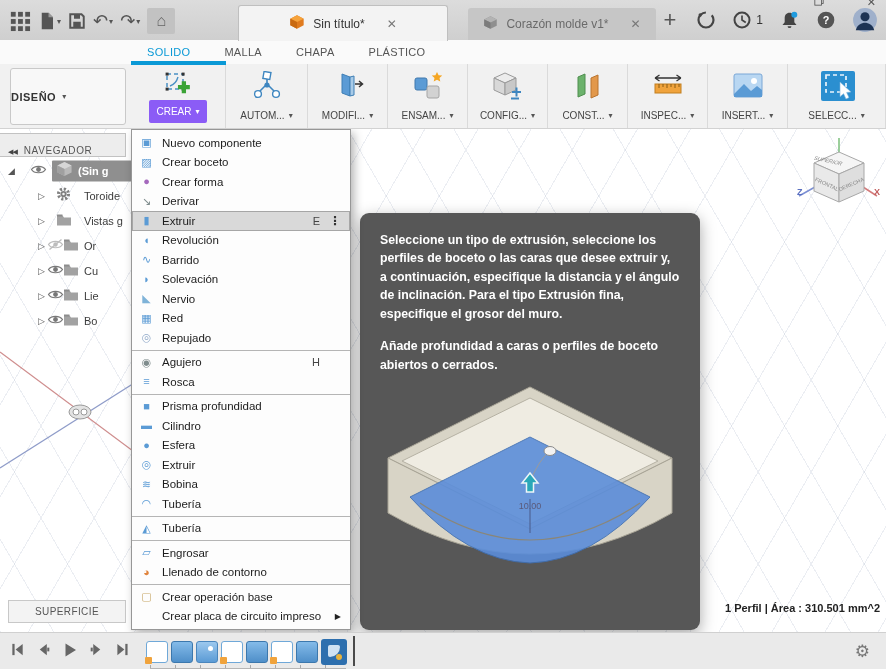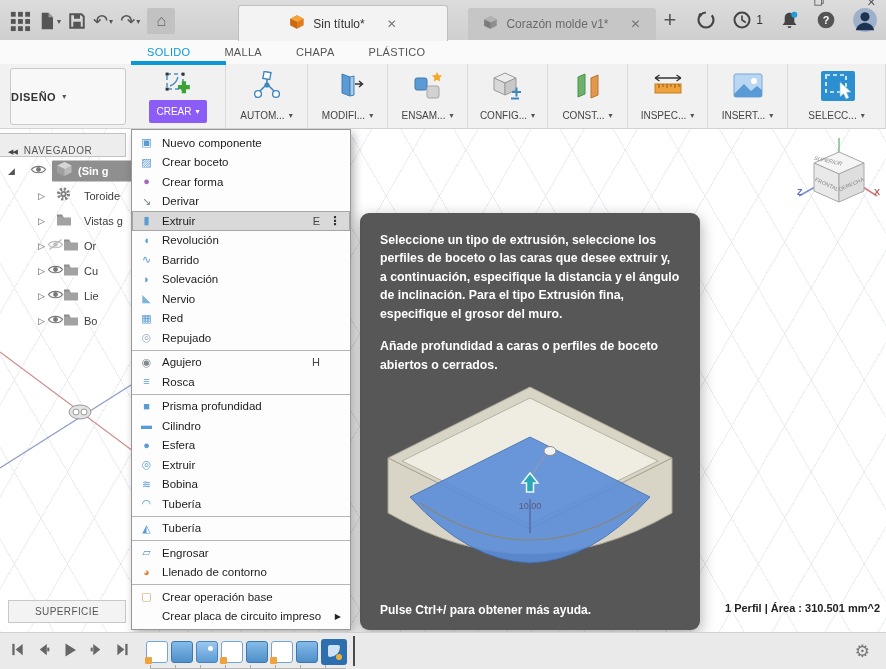--- a/index.html
+++ b/index.html
@@ -622,21 +622,20 @@
       <polygon points="150,17 278,80 150,143 22,80" fill="#efece2" stroke="#b5b1a3"></polygon>
       <path d="M8 77 L8 132 Q150 214 292 132 L292 77 L150 148 Z" fill="#d8d4c6" stroke="#a8a496"></path>
       <path d="M150 56 L270 116 Q212 180 150 182 Q88 180 30 116 Z" fill="#5b8dd9" stroke="#3f6fb3" opacity="0.9"></path>
       <path d="M40 122 Q150 196 260 122" fill="none" stroke="#8a8678" stroke-width="1.2"></path>
       <path d="M150 100 Q160 78 168 72" fill="none" stroke="#9a9a9a"></path>
       <ellipse cx="170" cy="70" rx="6" ry="4.5" fill="#f2f2f2" stroke="#8a8a8a"></ellipse>
       <line x1="150" y1="118" x2="150" y2="152" stroke="#4a5a8a" stroke-width="1"></line>
       <path d="M150 92 l8 10 h-4.5 v9 h-7 v-9 H142 z" fill="#2aa8b8" stroke="#eef6f8" stroke-width="1.5"></path>
       <text x="150" y="128" font-size="9" fill="#5a5a7a" text-anchor="middle">10.00</text>
     </svg>
-    <div class="tt-footer">Pulse Ctrl+/ para obtener más ayuda.</div>
   </div>
 
   <div id="comments">
     <span>SUPERFICIE</span>
   </div>
   <div id="statusinfo">1 Perfil | Área : 310.501 mm^2</div>
 
   <div id="timeline">
     <div id="playback">
         <span><svg width="15" height="15" viewBox="0 0 16 16" fill="#666">

